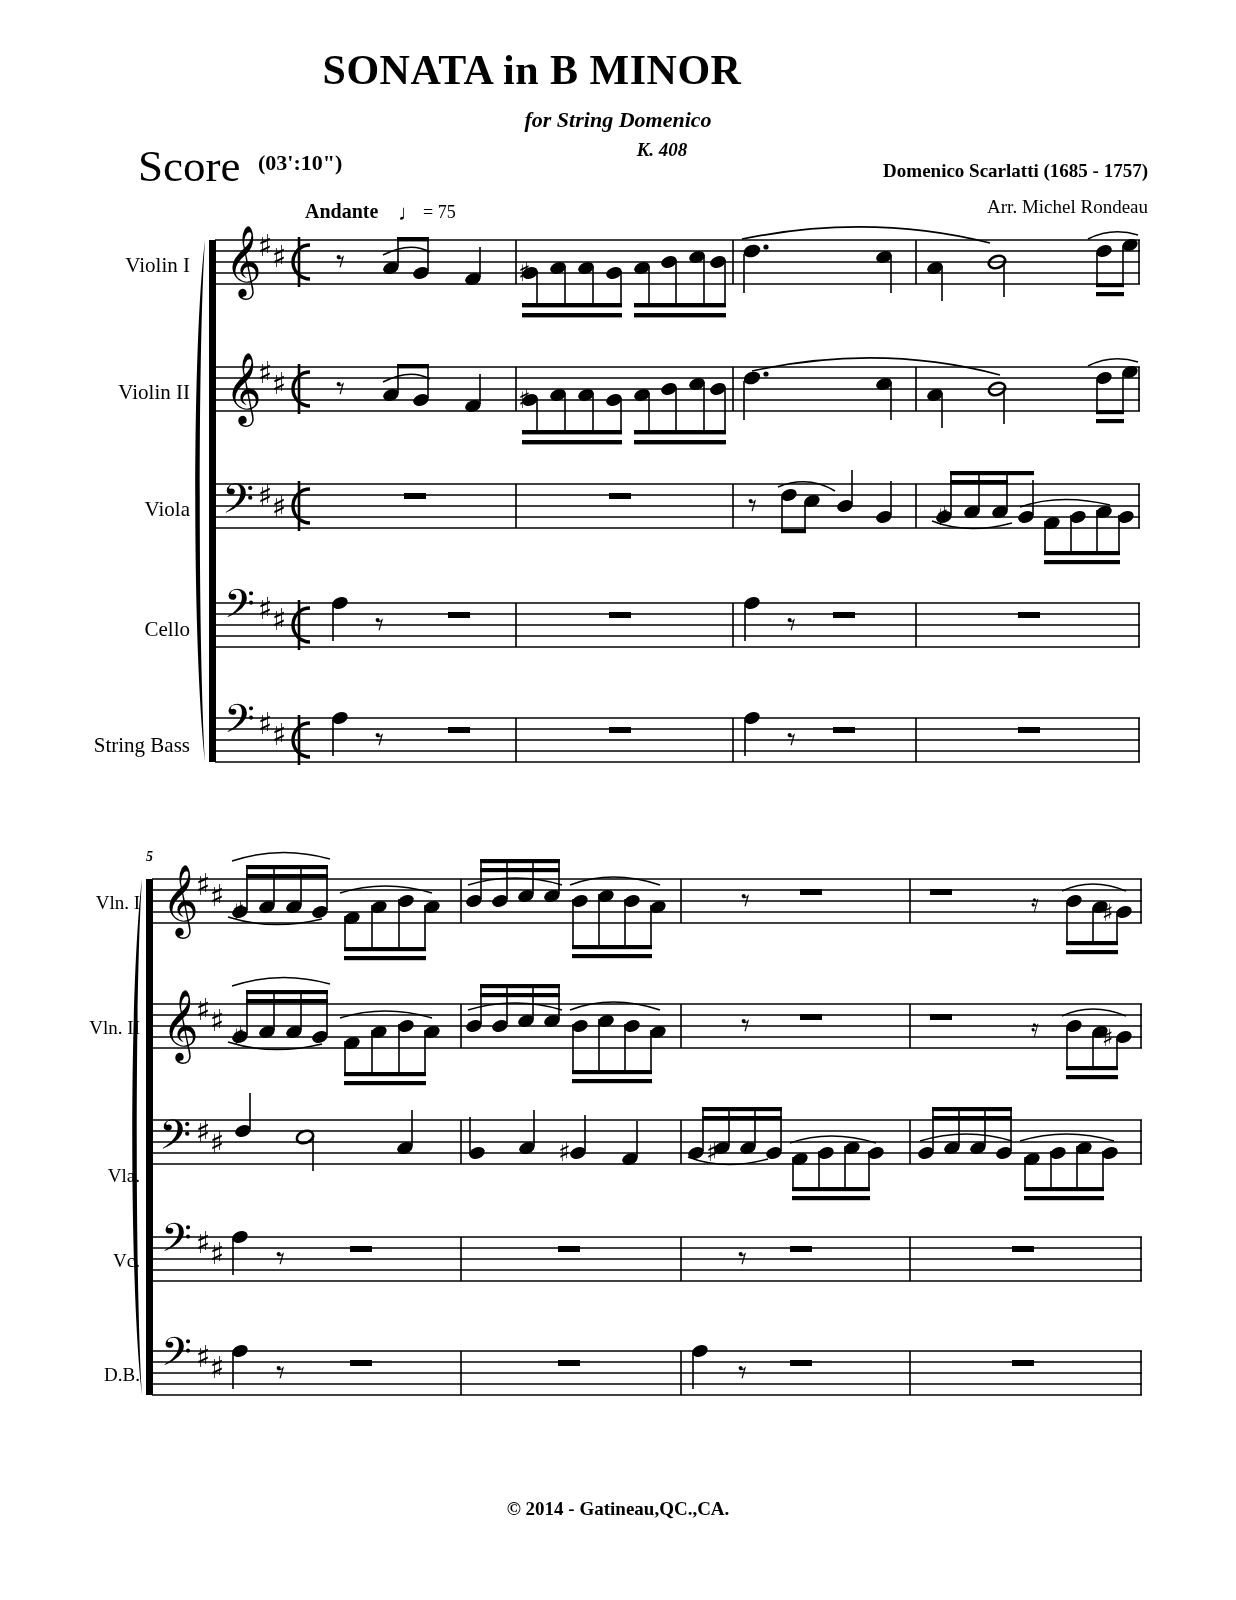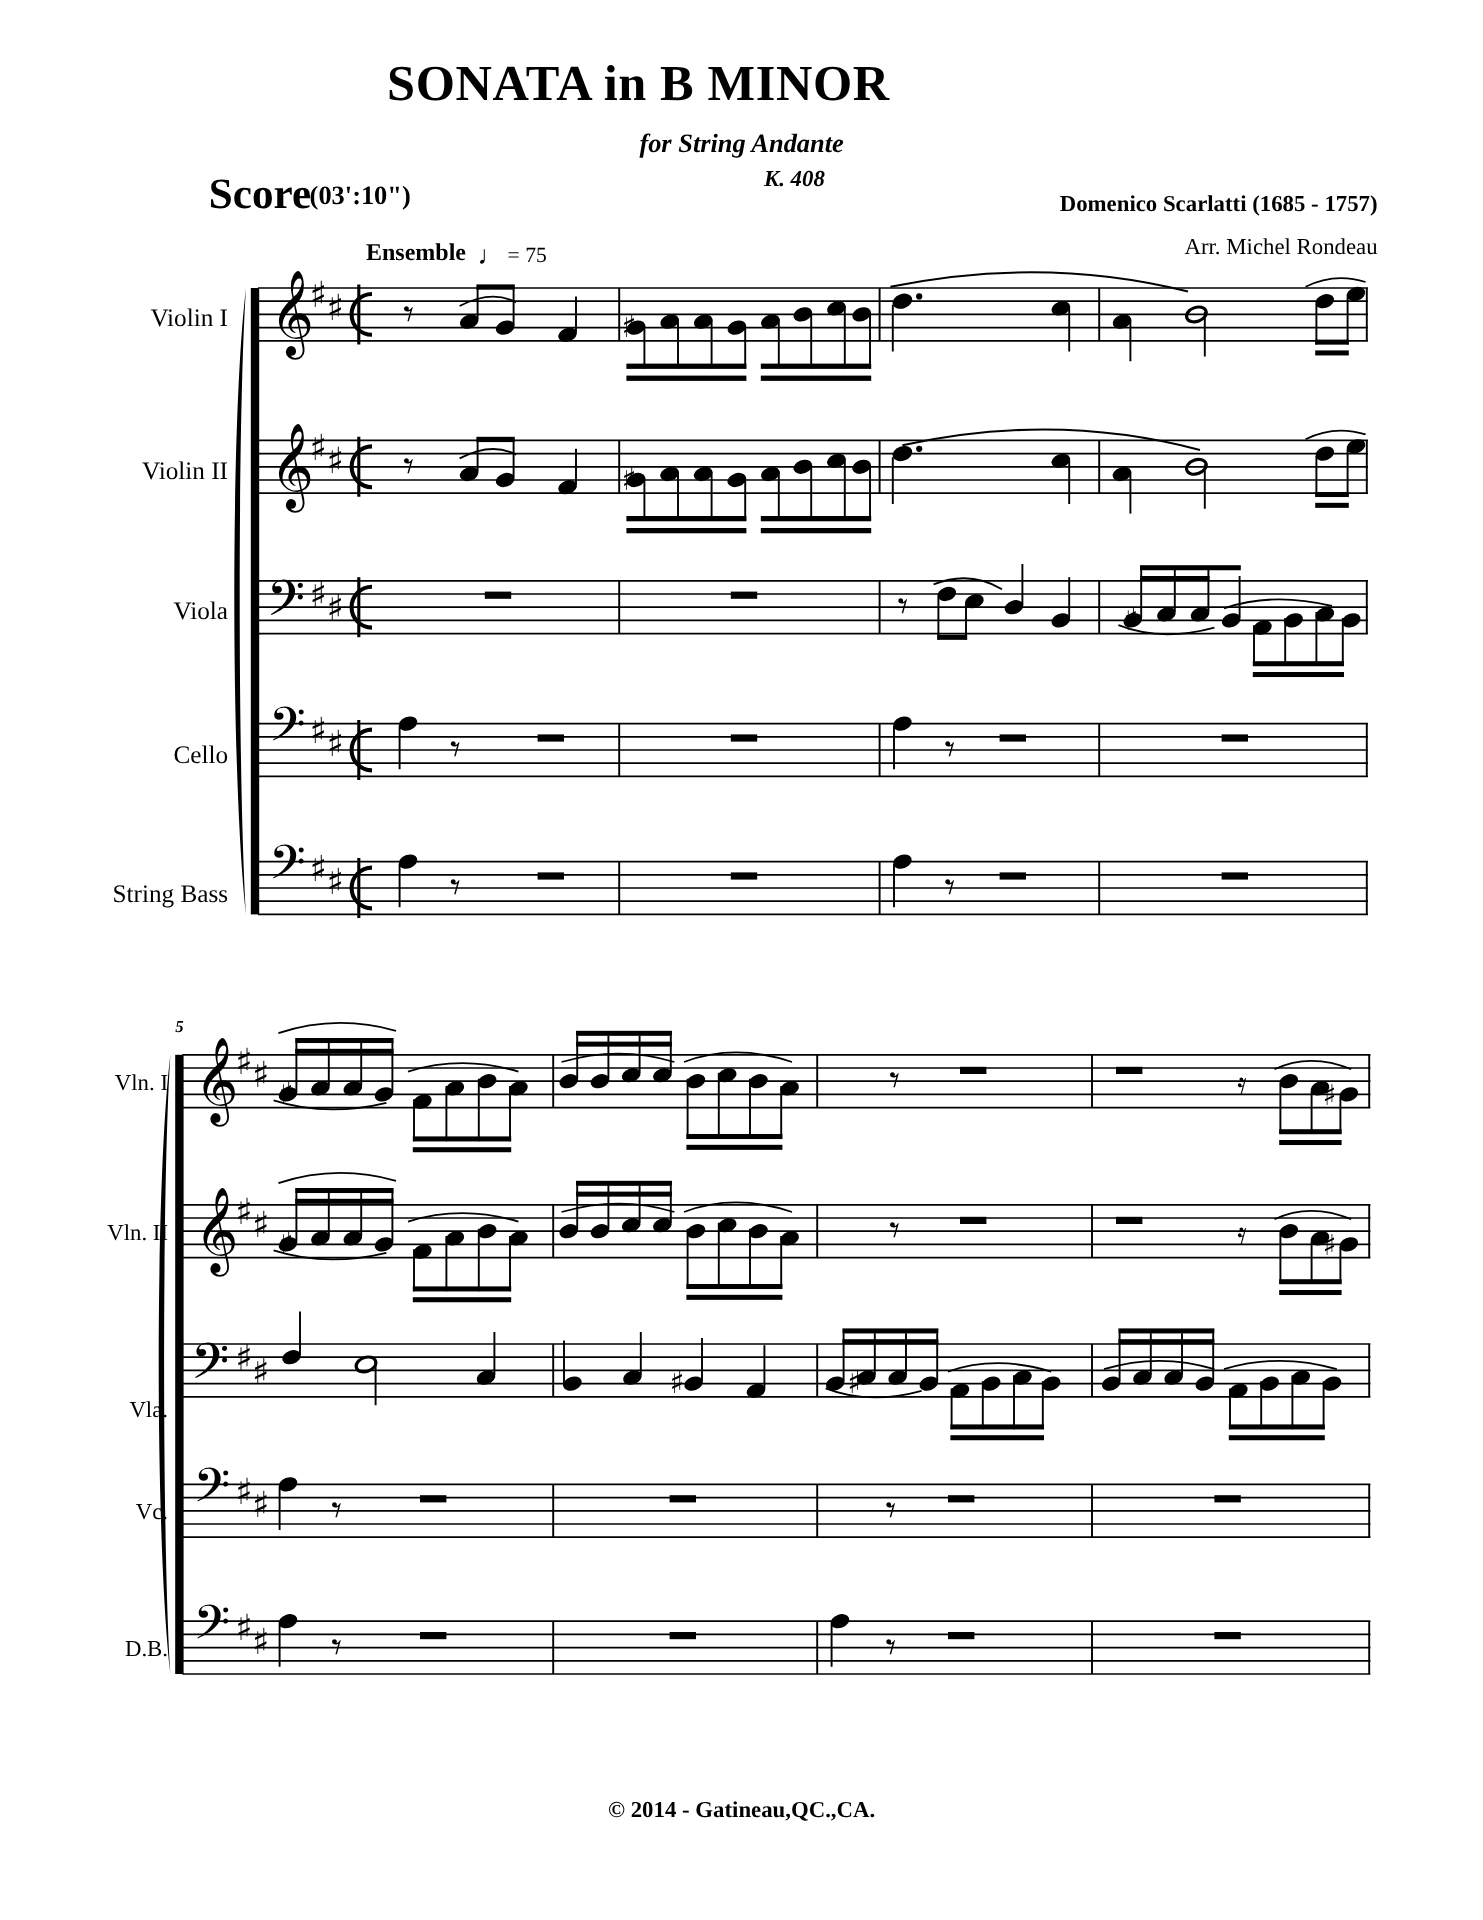--- a/index.html
+++ b/index.html
@@ -45,23 +45,22 @@
     text-align: center;
     font-size: 19px;
     font-style: italic;
     font-weight: bold;
     padding-left: 44px;
   }
   .score-label {
     position: absolute;
     top: 140px;
     left: 138px;
-    font-size: 36px;
-    font-weight: bold;
-    margin-left: 36px;
+    font-size: 45px;
+    font-weight: normal;
   }
   .duration {
     position: absolute;
     top: 150px;
     left: 258px;
     font-size: 22px;
     font-weight: bold;
   }
   .composer {
     position: absolute;
@@ -132,27 +131,27 @@
     white-space: nowrap;
   }
 
   svg { display: block; }
   .sysroot { position: absolute; top: 0; left: 0; }
 </style>
 </head>
 <body>
 
 <div class="page-title">SONATA in B MINOR</div>
-<div class="subtitle">for String Andante</div>
+<div class="subtitle">for String Domenico</div>
 <div class="catalog">K. 408</div>
 <div class="score-label">Score</div>
 <div class="duration">(03':10")</div>
 <div class="composer">Domenico Scarlatti (1685 - 1757)</div>
 <div class="arranger">Arr. Michel Rondeau</div>
-<div class="tempo-text">Ensemble</div>
+<div class="tempo-text">Andante</div>
 <div class="tempo-mark">
   <span class="tempo-note">♩</span>
   <span>= 75</span>
 </div>
 
 <div class="system" id="system-1">
 
   <div class="inst-label" style="top:28px; left:30px; width:160px;">Violin I</div>
   <div class="inst-label" style="top:155px; left:30px; width:160px;">Violin II</div>
   <div class="inst-label" style="top:272px; left:30px; width:160px;">Viola</div>

